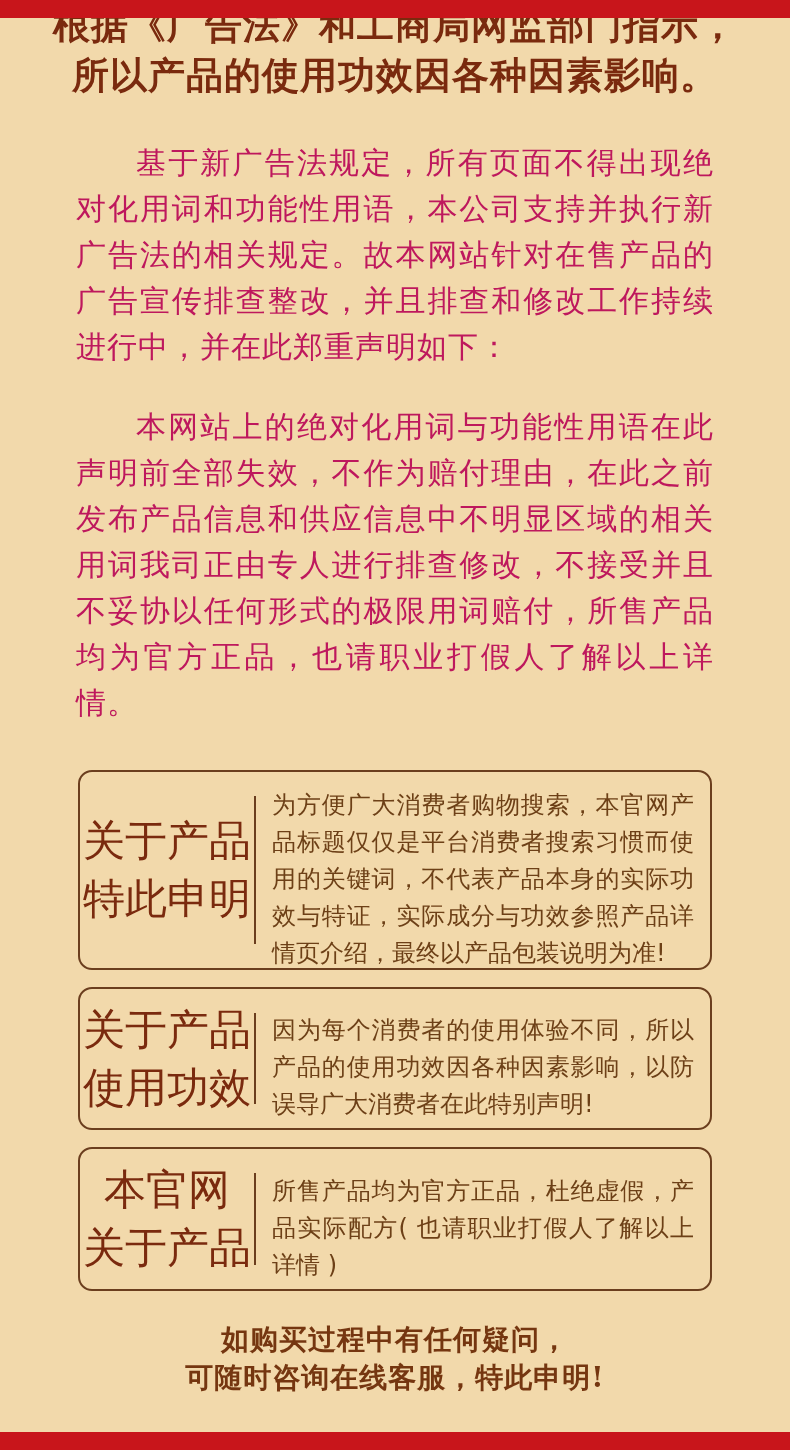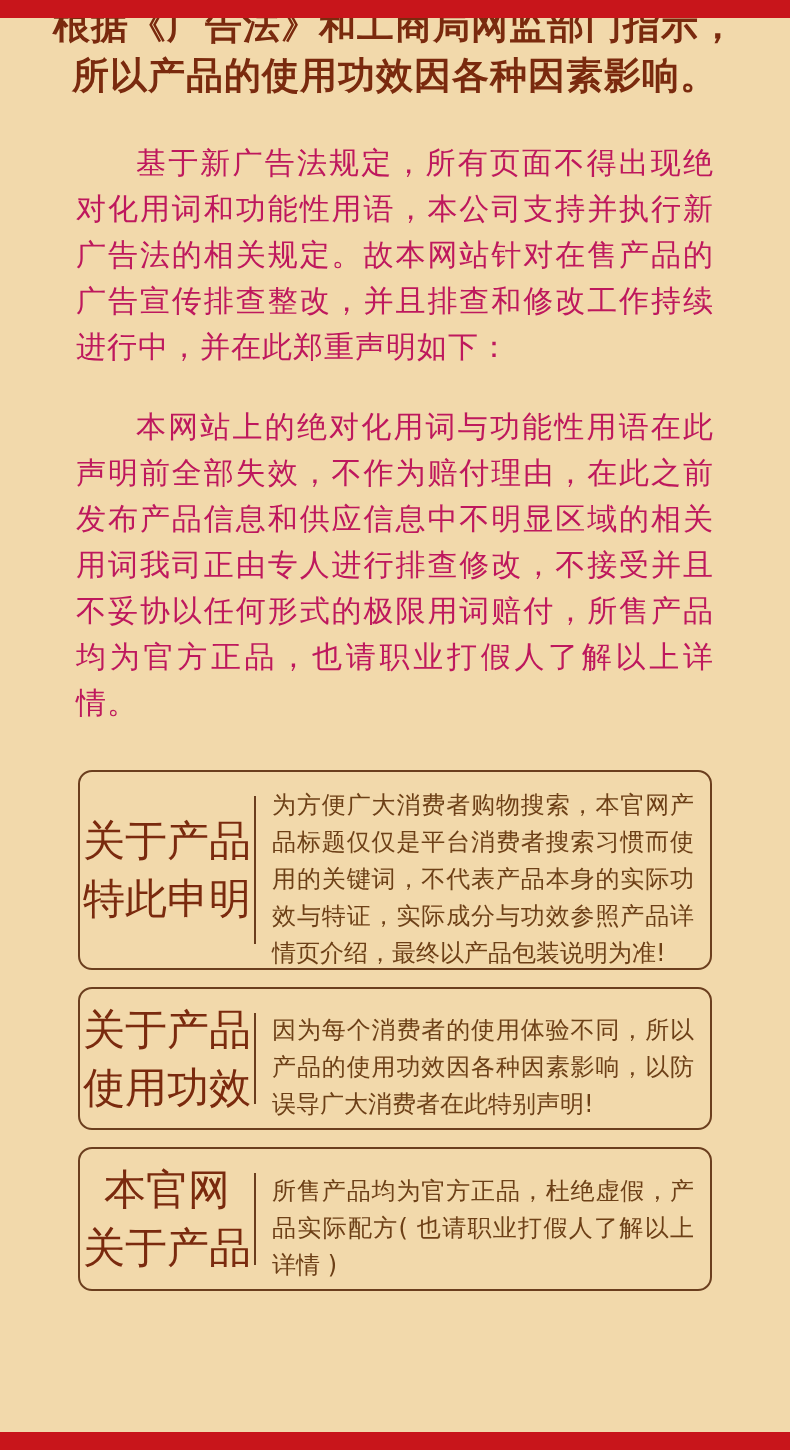--- a/index.html
+++ b/index.html
@@ -140,16 +140,20 @@
       <div class="label">
         <span>本官网</span>
         <span>关于产品</span>
       </div>
       <div class="divider"></div>
       <div class="body">所售产品均为官方正品，杜绝虚假，产品实际配方( 也请职业打假人了解以上详情 )</div>
     </div>
 
   </div>
 
+  <div class="footer">
+    <div>如购买过程中有任何疑问，</div>
+    <div>可随时咨询在线客服，特此申明!</div>
+  </div>
 
   <div class="banner bottom"></div>
 
 </div>
 
 </body></html>

